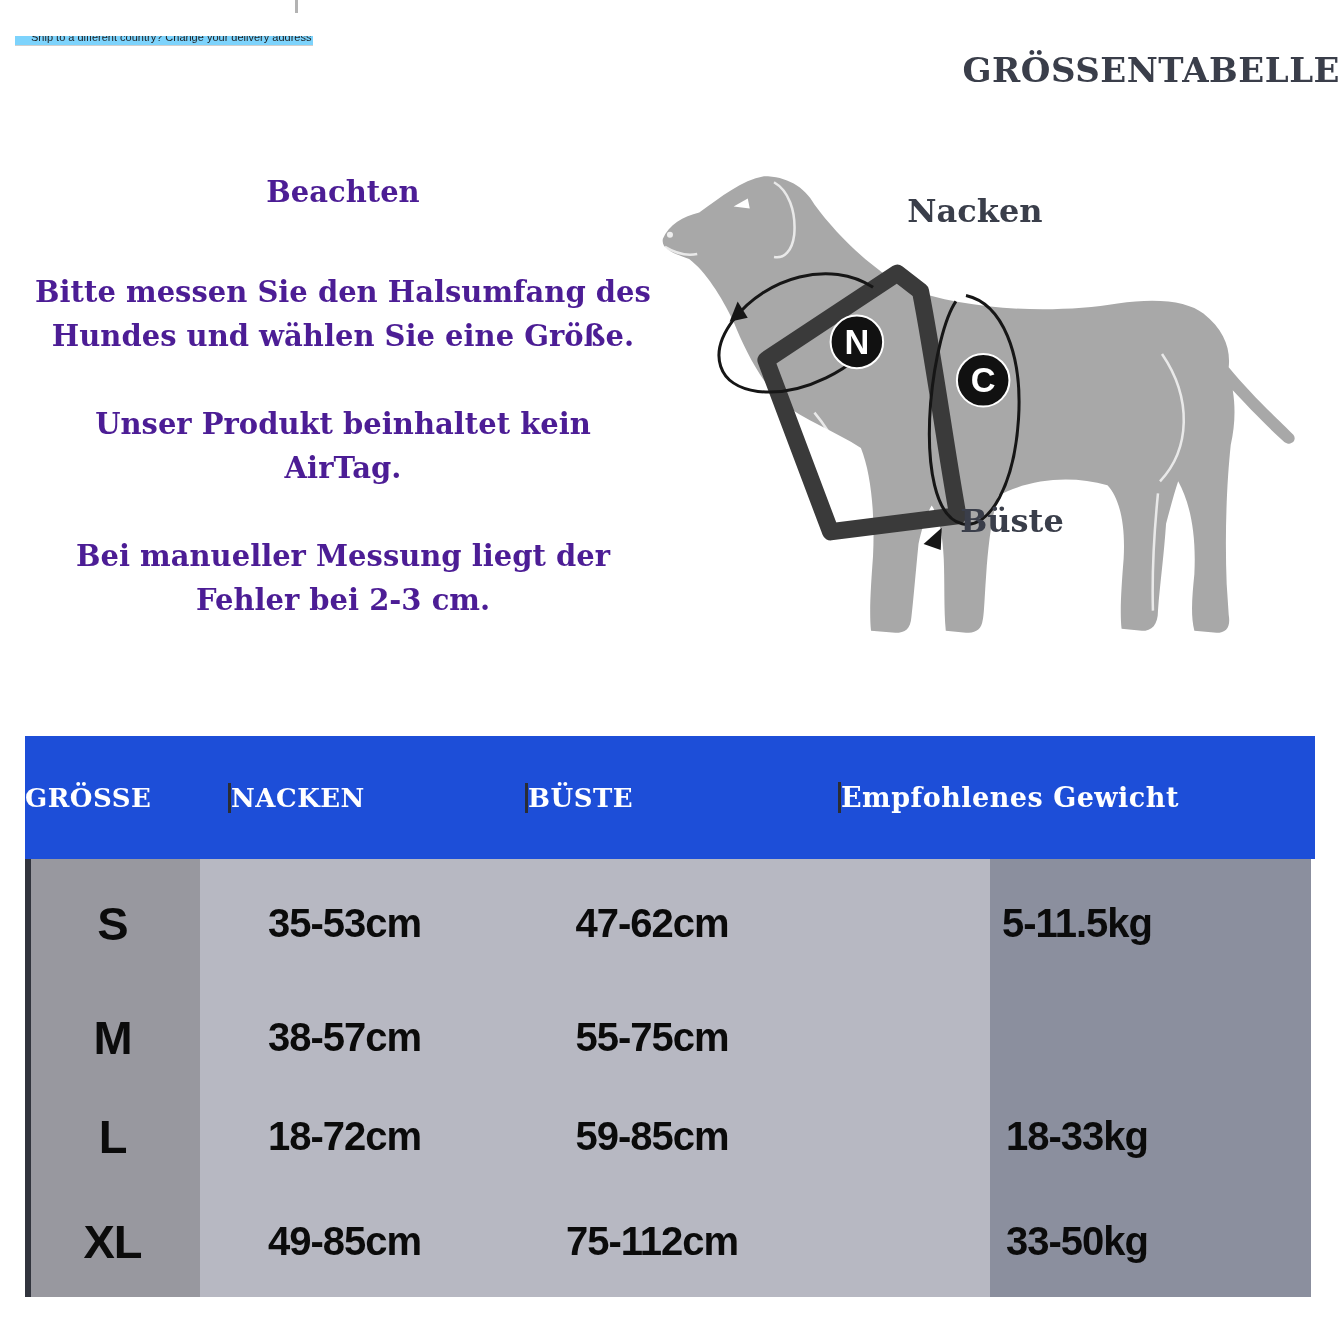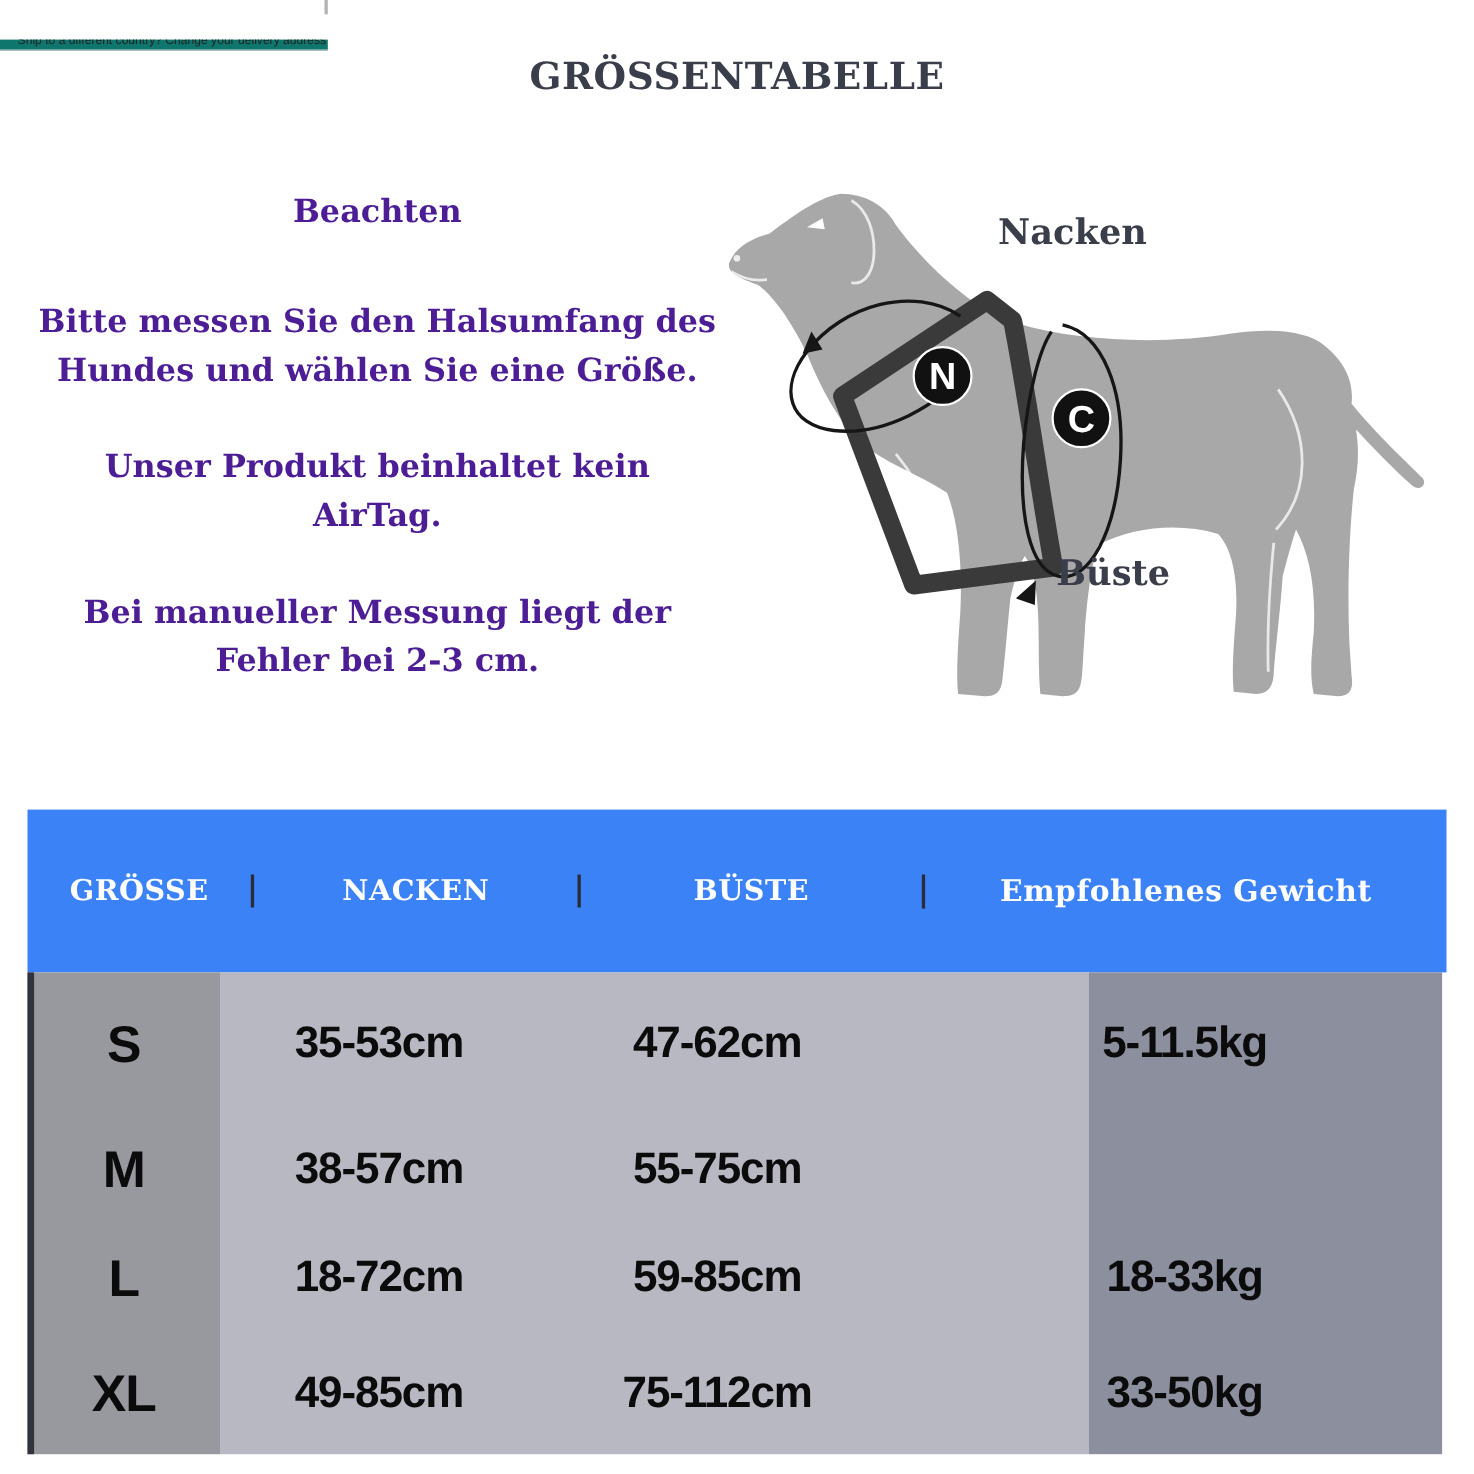--- a/index.html
+++ b/index.html
@@ -2,54 +2,54 @@
 <html><head>
 <meta charset="utf-8">
 <style>
   html,body{margin:0;padding:0;}
   body{
     width:1340px;height:1340px;position:relative;background:#ffffff;
     font-family:"DejaVu Serif", serif;color:#3a3e4a;overflow:hidden;
   }
   
   .top-strip{
-    position:absolute;left:0;top:0;width:298px;height:9px;
-    background:#0f766e;overflow:hidden;border-bottom:1px solid #cfcfcf;margin-top:36px;
+    position:absolute;left:15px;top:0;width:298px;height:9px;
+    background:#7dd3fc;overflow:hidden;border-bottom:1px solid #cfcfcf;margin-top:36px;
   }
   .top-strip span{
     display:block;margin-top:-5px;padding-left:16px;white-space:nowrap;
     font-family:"Liberation Sans",sans-serif;font-size:11px;line-height:13px;color:#1f1f1f;
   }
   .top-strip-tick{position:absolute;left:295px;top:0;width:3px;height:13px;background:#b3b3b3;}
 
   .page-title{
     position:absolute;left:0;top:50px;width:1340px;margin:0;
-    text-align:center;font-size:34px;font-weight:700;letter-spacing:.5px;color:#3a3e4a;
+    text-align:right;font-size:34px;font-weight:700;letter-spacing:.5px;color:#3a3e4a;
   }
 
   .notes{
     position:absolute;left:32px;top:170px;width:622px;text-align:center;color:#4c1d95;
   }
   .notes .heading{font-size:29px;font-weight:700;margin:0 0 56px 0;}
   .notes p{font-size:29px;font-weight:600;line-height:1.52;margin:0 0 44px 0;}
 
   .dog-wrap{position:absolute;left:632px;top:160px;width:668px;height:485px;}
   .diagram-label{
     position:absolute;width:200px;text-align:center;
     font-size:32px;font-weight:700;color:#3a3e4a;
   }
   .label-nacken{left:875px;top:192px;}
   .label-bueste{left:912px;top:502px;}
 
   
   .size-table{position:absolute;left:25px;top:736px;width:1290px;}
   .thead{
-    height:148px;background:#3b82f6;display:grid;
+    height:123px;background:#1d4ed8;display:grid;
     grid-template-columns:203px 297px 313px 477px;
-    align-items:center;text-align:center;color:#ffffff;
+    align-items:center;text-align:left;color:#ffffff;
   }
   .thead .hcell{
     font-size:26px;font-weight:700;box-sizing:border-box;letter-spacing:.5px;
   }
   .thead .hcell + .hcell{border-left:3px solid #2a2d35;}
   .thead .hcell:last-child{font-size:27px;}
 
   .tbody{position:relative;width:1290px;height:438px;}
   .band{position:absolute;top:0;height:438px;}
   .band-size{left:0;width:175px;background:#98989f;}

